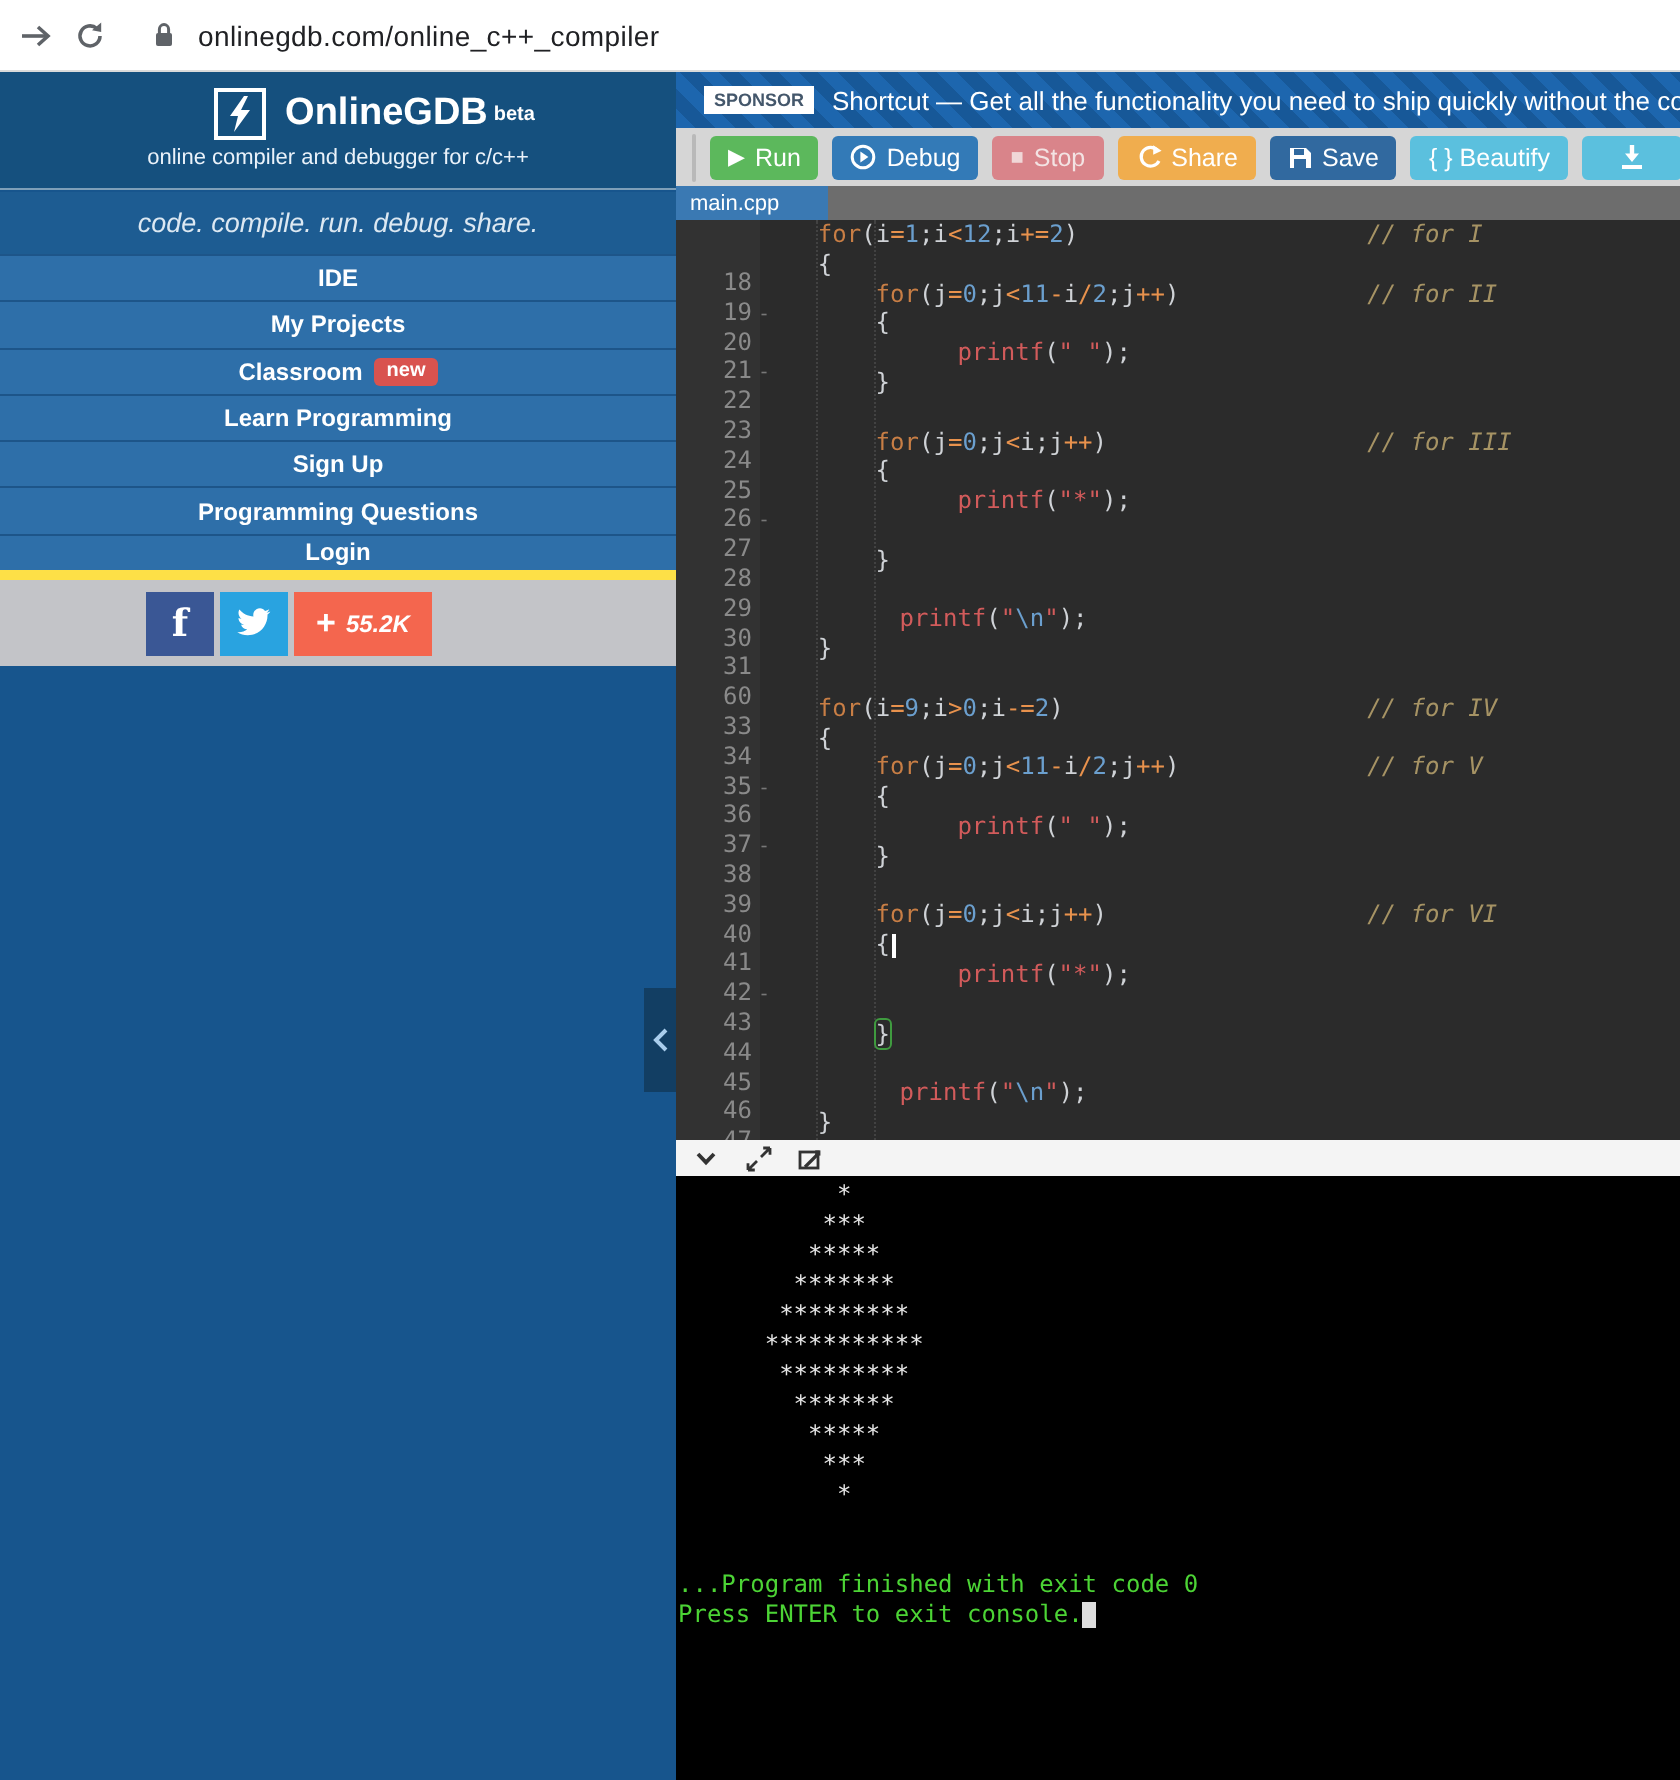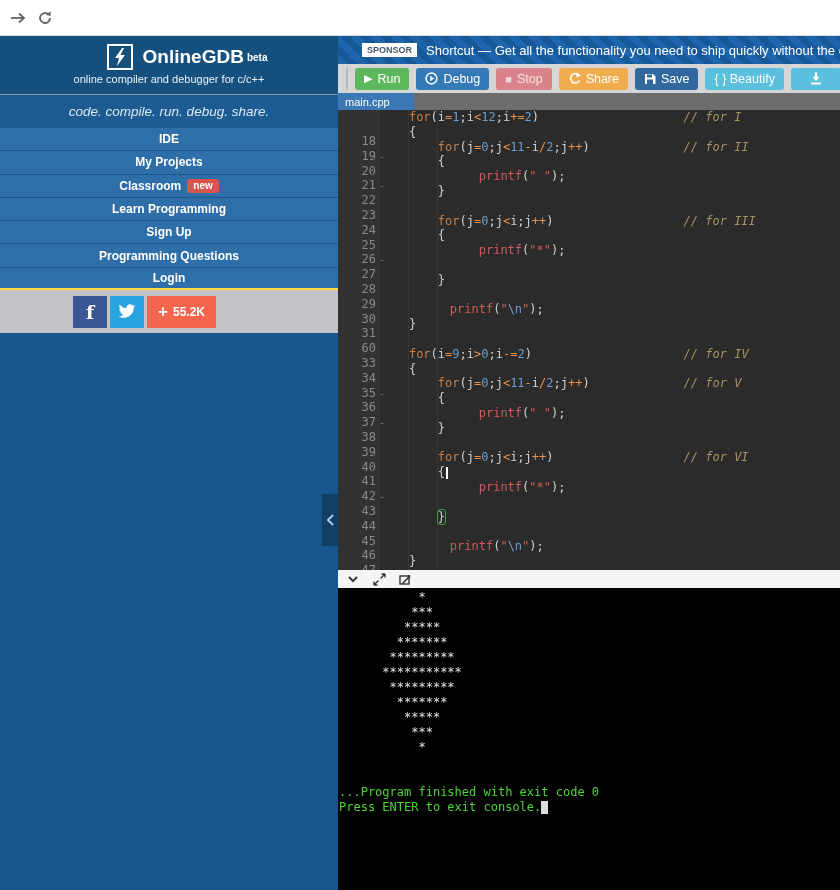--- a/index.html
+++ b/index.html
@@ -16,37 +16,37 @@
   .sidebar { position:absolute; left:0; top:36px; width:338px; height:854px; background:#17558d; }
   .side-header { position:absolute; left:0; top:0; width:100%; height:59px; background:#15507e; border-bottom:1px solid rgba(255,255,255,.45); }
   .logo-row { display:flex; align-items:center; justify-content:center; margin-top:8px;padding-left:36px; }
   .logo-box { width:26px; height:26px; border:2px solid #fff; display:flex; align-items:center; justify-content:center; }
   .logo-title { color:#fff; font-size:19px; font-weight:bold; margin-left:10px; }
   .logo-beta { color:#fff; font-size:10px; font-weight:bold; vertical-align:super; margin-left:3px; }
   .subtitle { text-align:center; color:#eaf2fa; font-size:11px; margin-top:3px; }
   .tagline-row { position:absolute; left:0; top:60px; width:100%; height:31px; background:#1d5c92; display:flex; align-items:center; justify-content:center; color:#dce8f2; font-size:13.5px; font-style:italic; }
   .menu { position:absolute; left:0; top:91px; width:100%; }
   .menu-item { height:23.3px; background:#2e6fa9; border-top:1px solid #1d5589; display:flex; align-items:center; justify-content:center; color:#fff; font-size:12px; font-weight:bold; cursor:pointer; }
-  .menu-item:last-child { border-bottom:2px solid #fde047; }
+  .menu-item:last-child { border-bottom:5px solid #fde047; }
   .badge-new { background:#d9534f; color:#fff; font-size:10px; font-weight:bold; border-radius:3px; padding:1px 6px 2px; margin-left:6px; }
   .social-strip { position:absolute; left:0; top:254px; width:100%; height:43px; background:#c3c4c8; display:flex; align-items:center; }
   .soc-btn { height:32px; display:flex; align-items:center; justify-content:center; cursor:pointer; }
   .fb { width:34px; margin-left:73px; background:#3a5795; color:#fff; font-size:19px; font-weight:bold; font-family:"DejaVu Serif", serif; }
   .tw { width:34px; margin-left:3px; background:#29a3e0; }
   .addthis { width:69px; margin-left:3px; background:#f4664e; color:#fff; font-weight:bold; }
   .addthis .plus { font-size:17px; margin-right:5px; }
-  .addthis .cnt { font-size:12px; }
+  .addthis .cnt { font-size:12px;font-style:italic; }
   .collapse-handle { position:absolute; right:0; top:458px; width:16px; height:52px; background:#123e63; display:flex; align-items:center; justify-content:center; cursor:pointer; }
 
   
   .main { position:absolute; left:338px; top:36px; width:502px; height:854px; }
   .sponsor-bar { position:absolute; left:0; top:0; width:100%; height:28px;
       background:repeating-linear-gradient(45deg,#1d66ae 0 7px,#175898 7px 14px);
       display:flex; align-items:center; overflow:hidden; white-space:nowrap; }
-  .sponsor-badge { background:#fff; color:#44576b; font-size:9px; font-weight:bold; padding:2px 5px; margin-left:24px; flex:0 0 auto; }
+  .sponsor-badge { background:#fff; color:#44576b; font-size:9px; font-weight:bold; padding:2px 5px; margin-left:14px; flex:0 0 auto; }
   .sponsor-text { color:#fff; font-size:13px; margin-left:9px; }
 
   .toolbar { position:absolute; left:0; top:28px; width:100%; height:29px; background:#d6d6d6; display:flex; align-items:center; padding-left:8px; }
   .btn { height:22px; border-radius:3px; display:flex; align-items:center; padding:0 9px; color:#fff; font-size:12.5px; margin-left:7px; cursor:pointer; flex:0 0 auto; }
   .btn .bico { margin-right:5px; display:flex; align-items:center; }
   .file-group { display:flex; height:24px; background:#fff; border:1px solid #b9b9b9; border-radius:3px; margin-left:0; overflow:hidden; }
   .file-btn { width:26px; display:flex; align-items:center; justify-content:center; cursor:pointer; }
   .btn-run { background:#5cb85c; }
   .btn-debug { background:#337ab7; }
   .btn-stop { background:#d9848a; color:#f3e3e3; }
@@ -96,20 +96,27 @@
 
   <div class="browser-bar">
     <svg class="nav-ico" width="17" height="16" viewBox="0 0 17 16">
         <path d="M1 8 h12" stroke="#5f6368" stroke-width="1.8" fill="none"></path>
         <path d="M9 3.5 L14 8 L9 12.5" stroke="#5f6368" stroke-width="1.8" fill="none"></path>
       </svg>
     <svg class="nav-ico" width="16" height="16" viewBox="0 0 16 16">
         <path d="M13 8 a5 5 0 1 1 -1.6-3.7" stroke="#5f6368" stroke-width="1.8" fill="none"></path>
         <polygon points="13.6,1.2 13.6,6 9,5.1" fill="#5f6368"></polygon>
       </svg>
+    <div class="urlbox">
+      <svg width="14" height="15" viewBox="0 0 14 15">
+          <rect x="3" y="6.5" width="8" height="6.5" rx="1" fill="#5f6368"></rect>
+          <path d="M4.7 6.5 V4.6 a2.3 2.3 0 0 1 4.6 0 V6.5" stroke="#5f6368" stroke-width="1.5" fill="none"></path>
+        </svg>
+      <span class="url-text">onlinegdb.com/online_c++_compiler</span>
+    </div>
   </div>
 
   <div class="sidebar">
     <div class="side-header">
       <div class="logo-row">
         <span class="logo-box">
           <svg width="14" height="18" viewBox="0 0 14 18">
               <polygon points="9,0 2,10 6,10 4,18 12,7 7.5,7 11,0" fill="#fff"></polygon>
             </svg>
         </span>

